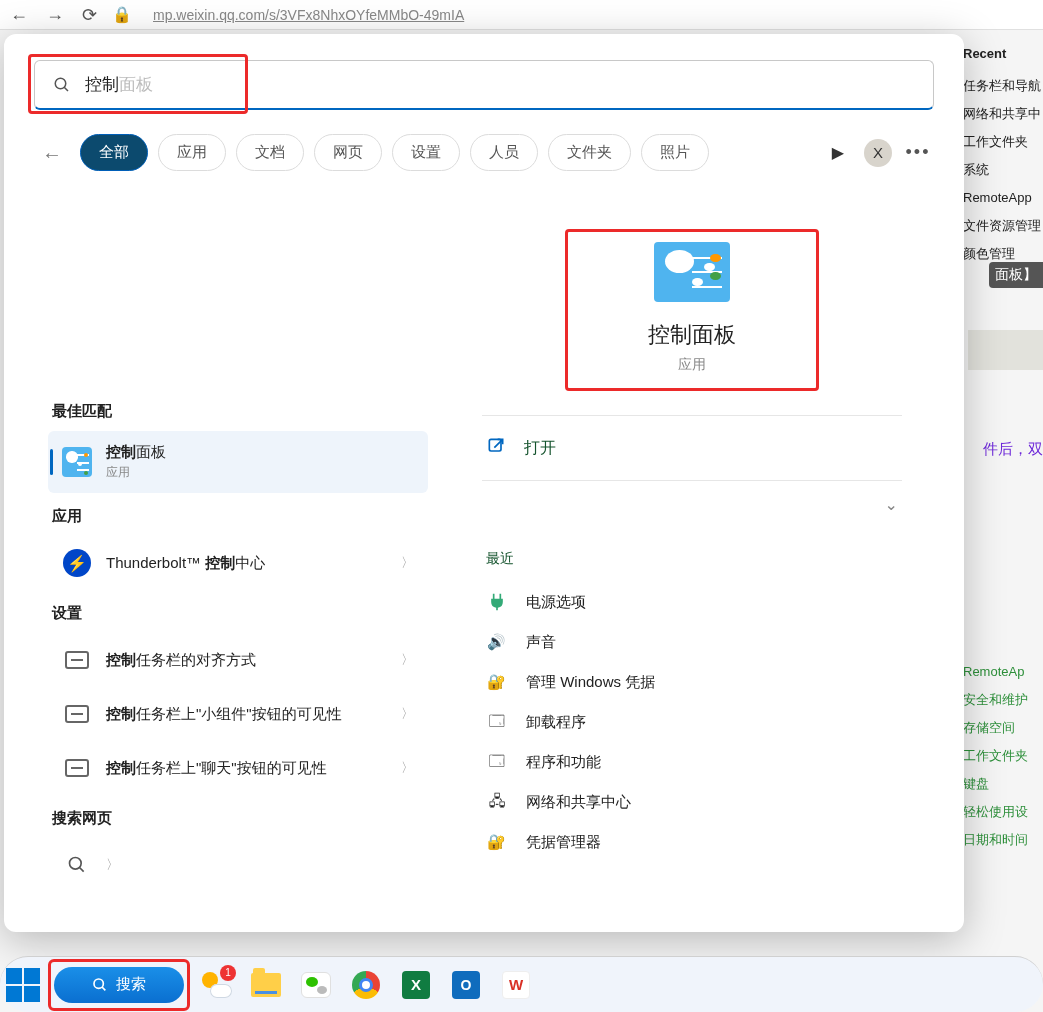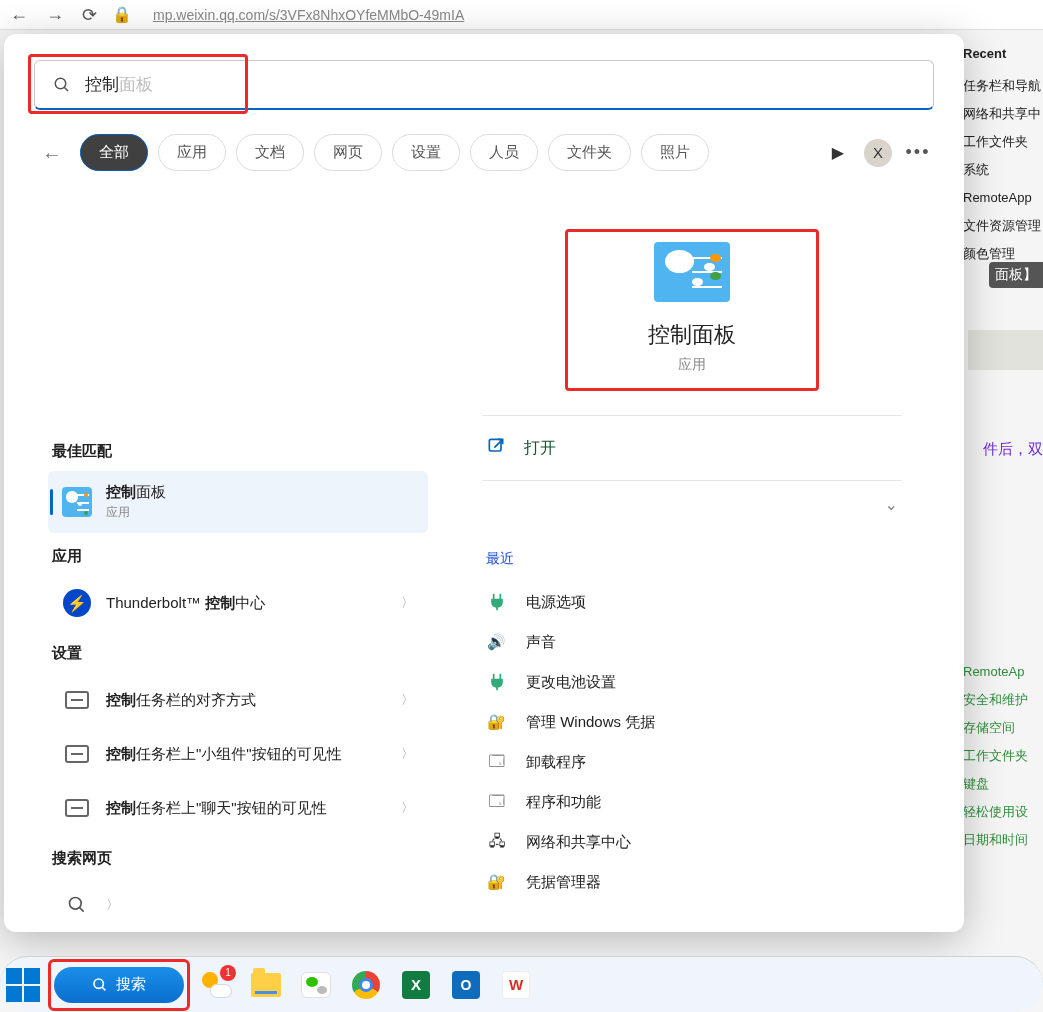--- a/index.html
+++ b/index.html
@@ -25,21 +25,21 @@
 .search-row { position:relative; margin:0 30px; }
 .search-outline { position:absolute; left:-6px; top:-6px; width:220px; height:60px; border:3px solid #ec2a2a; border-radius:4px; pointer-events:none;}
 .search-box { display:flex; align-items:center; border:1px solid #c8c8c8; border-bottom:2px solid #0067c0; border-radius:6px; height:50px; padding:0 18px; gap:14px;}
 .search-box svg { flex:none;}
 .search-text { font-size:17px; color:#222;}
 .search-text .ghost { color:#bcbcbc;}
 
 .tab-row { display:flex; align-items:center; margin:24px 30px 0; gap:10px; position:relative;}
 .back-arrow { width:36px; display:flex; justify-content:center; color:#777; font-size:20px;}
 .tab { padding:8px 18px; border:1px solid #dcdcdc; border-radius:20px; font-size:15px; color:#555; cursor:pointer;}
-.tab.active { background:#404040; color:#fff; border-color:#005fb8;}
+.tab.active { background:#0c4a6e; color:#fff; border-color:#005fb8;}
 .tab-spacer { flex:1;}
 .tab-icon { width:32px; height:32px; display:flex; align-items:center; justify-content:center; color:#333;}
 .avatar-x { width:28px; height:28px; border-radius:50%; background:#d8d4cc; display:flex; align-items:center; justify-content:center; font-size:15px; color:#333;}
 .dots { font-size:18px; letter-spacing:2px; color:#555;}
 
 .columns { display:flex; margin-top:20px;align-items:flex-end;}
 .col-left { width:440px; padding:0 16px 0 44px;}
 .col-right { flex:1; padding:0 44px 0 20px;}
 
 .section-title { font-size:15px; font-weight:600; margin:14px 0 10px 4px; color:#222;}
@@ -59,21 +59,21 @@
 
 .preview-card { background:#fff; border-radius:8px; padding:20px 0 30px;}
 .preview-hero { text-align:center; padding:18px 0 24px;}
 .hero-outline { border:3px solid #ec2a2a; border-radius:4px; display:inline-block; padding:10px 80px 14px; }
 .hero-icon { width:76px; height:60px; margin:0 auto 18px; }
 .hero-title { font-size:22px; color:#222;}
 .hero-sub { font-size:14px; color:#888; margin-top:6px;}
 .divider { height:1px; background:#e6e6e6; margin:0 18px;}
 .action-row { display:flex; align-items:center; gap:18px; padding:20px 22px; font-size:16px; color:#14532d;}
 .open-icon { color:#0067c0;}
-.recent-hdr { font-size:14px; color:#1d4ed8; margin:22px 0 14px 22px;}
+.recent-hdr { font-size:14px; color:#14532d; margin:22px 0 14px 22px;}
 .recent-item { display:flex; align-items:center; gap:18px; padding:9px 22px; font-size:15px; color:#222; cursor:pointer;}
 .recent-item .ri-icon { width:22px; height:22px; display:flex; align-items:center; justify-content:center;}
 
 
 .taskbar { position:absolute; left:0; right:0; bottom:0; height:56px; background:#f0f4fb; border-top:1px solid #d0d0d0; display:flex; align-items:center; padding:0 6px; gap:14px;border-radius:28px;}
 .start-btn { width:34px; height:34px; display:grid; grid-template-columns:1fr 1fr; grid-template-rows:1fr 1fr; gap:2px;}
 .start-btn span{background:#0078d4;}
 .search-pill-wrap { position:relative;}
 .search-pill-outline { position:absolute; left:-6px; top:-8px; right:-6px; bottom:-8px; border:3px solid #ec2a2a; border-radius:6px; pointer-events:none;}
 .search-pill { width:130px; height:36px; background:linear-gradient(#1a8fe8,#0a6fd0); border-radius:18px; display:flex; align-items:center; justify-content:center; gap:8px; color:#fff; font-size:15px;}
@@ -284,28 +284,20 @@
                 <path d="M7 2v6H5v4a7 7 0 0 0 6 6.9V22h2v-3.1A7 7 0 0 0 19 12V8h-2V2h-2v6H9V2z"></path>
               </svg>
             </div>
             <span>电源选项</span>
           </div>
         <div class="recent-item">
             <div class="ri-icon">🔊</div>
             <span>声音</span>
           </div>
         <div class="recent-item">
-            <div class="ri-icon">
-              <svg class="plug" viewBox="0 0 24 24" fill="#3a7">
-                <path d="M7 2v6H5v4a7 7 0 0 0 6 6.9V22h2v-3.1A7 7 0 0 0 19 12V8h-2V2h-2v6H9V2z"></path>
-              </svg>
-            </div>
-            <span>更改电池设置</span>
-          </div>
-        <div class="recent-item">
             <div class="ri-icon">🔐</div>
             <span>管理 Windows 凭据</span>
           </div>
         <div class="recent-item">
             <div class="ri-icon">🗔</div>
             <span>卸载程序</span>
           </div>
         <div class="recent-item">
             <div class="ri-icon">🗔</div>
             <span>程序和功能</span>

